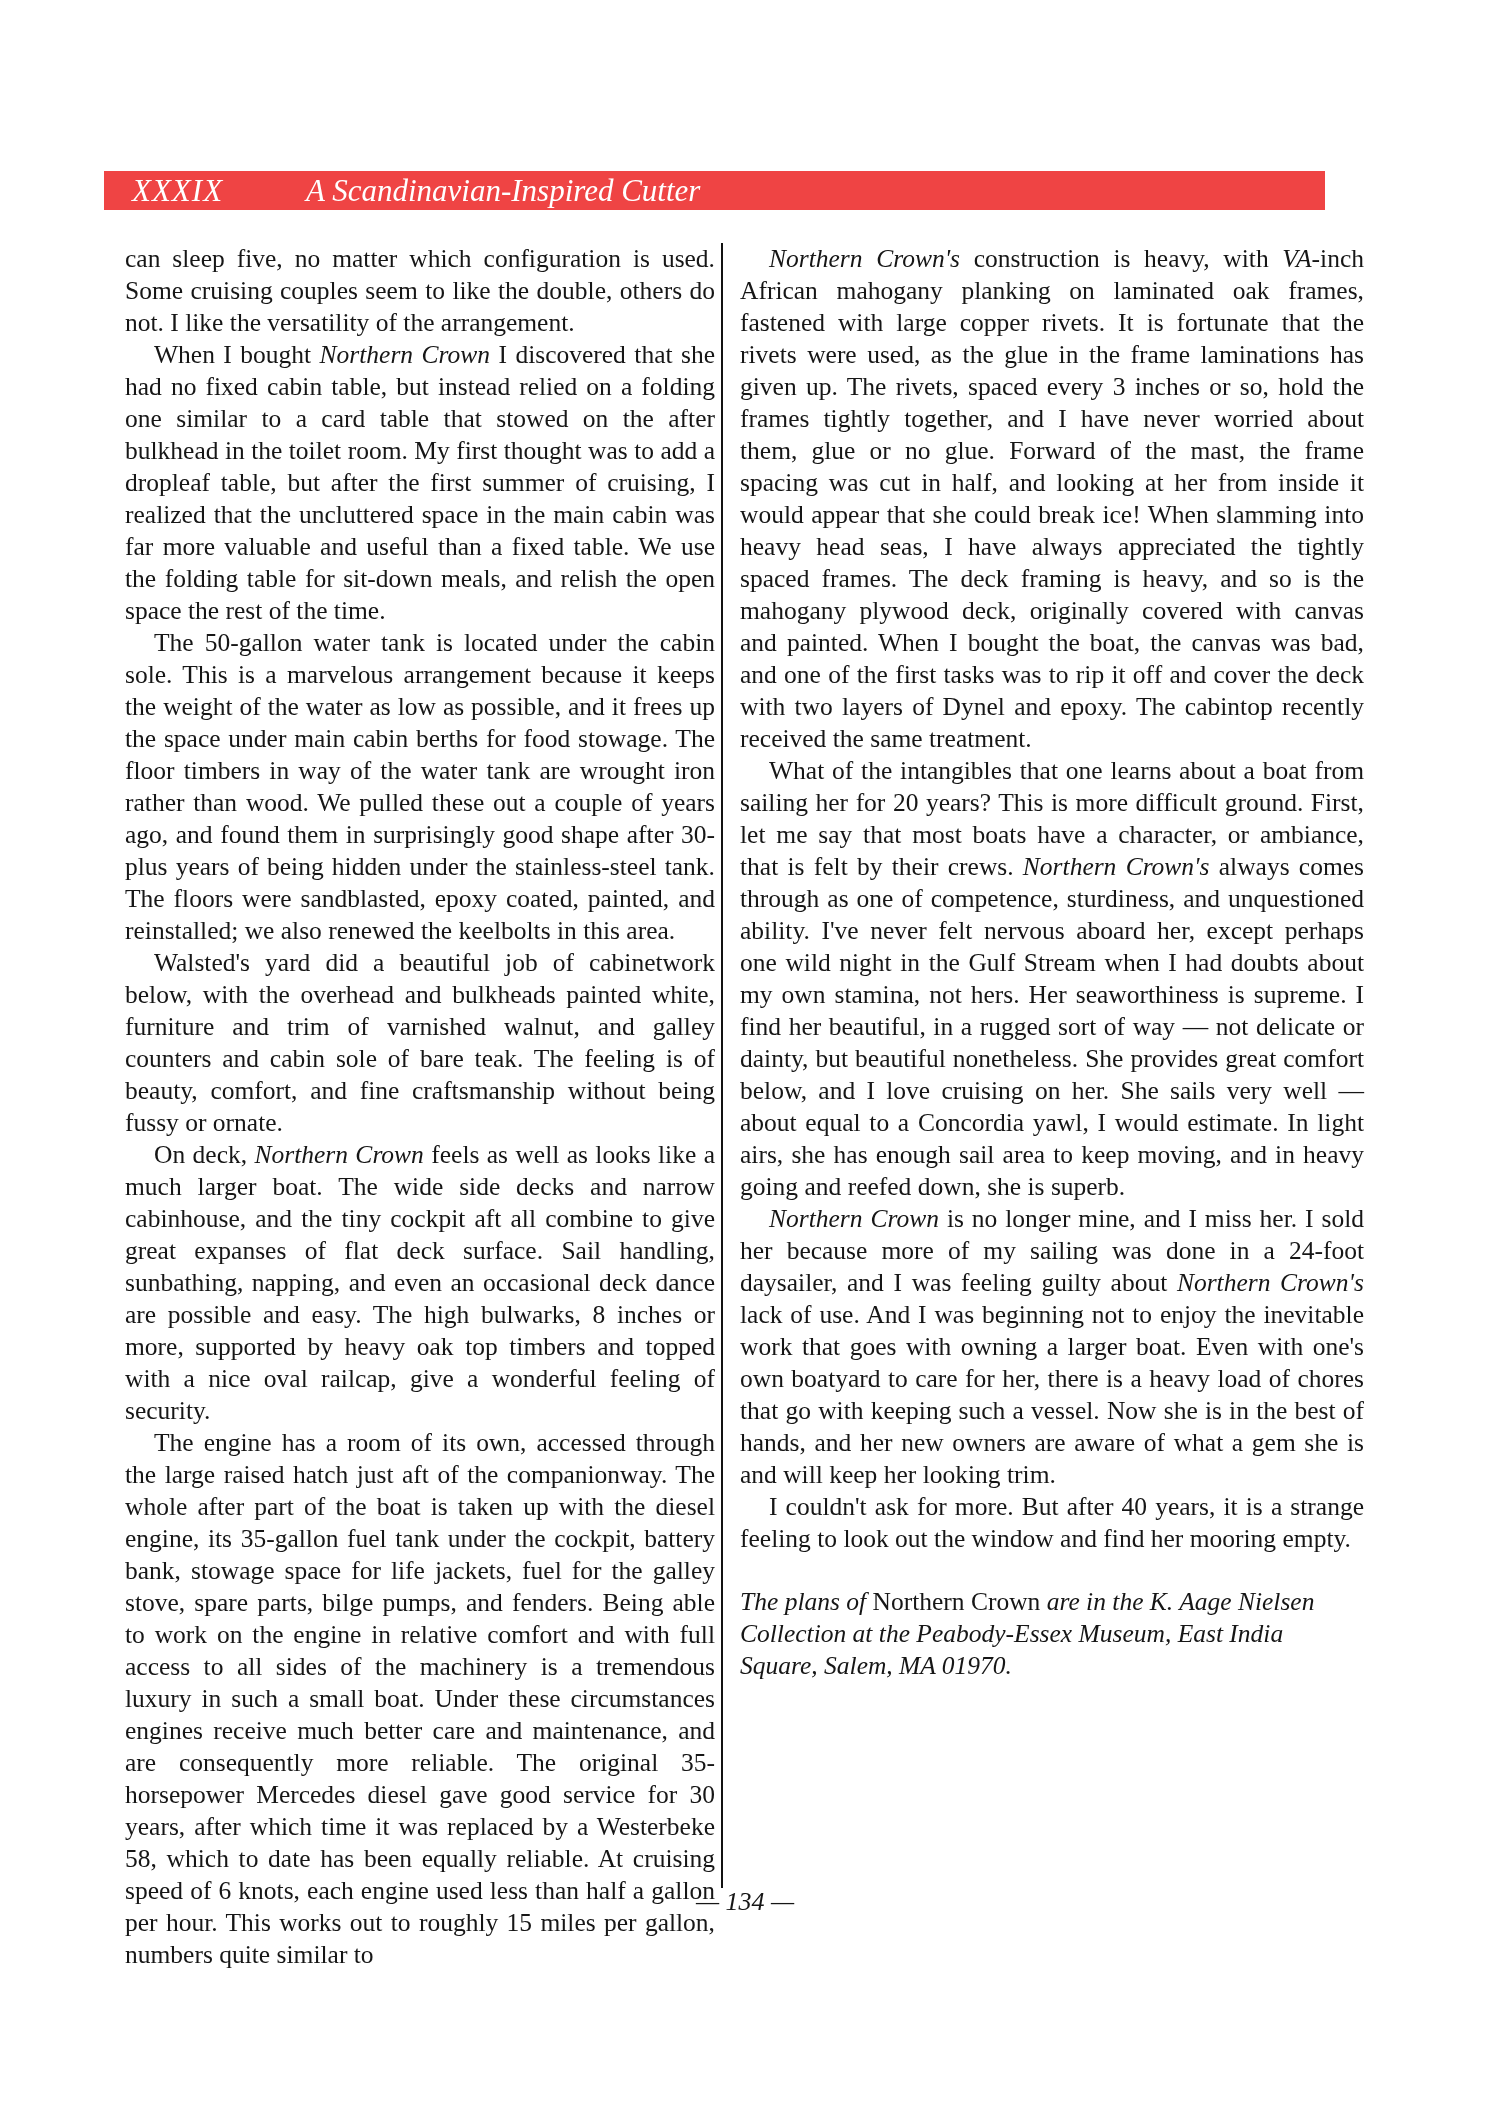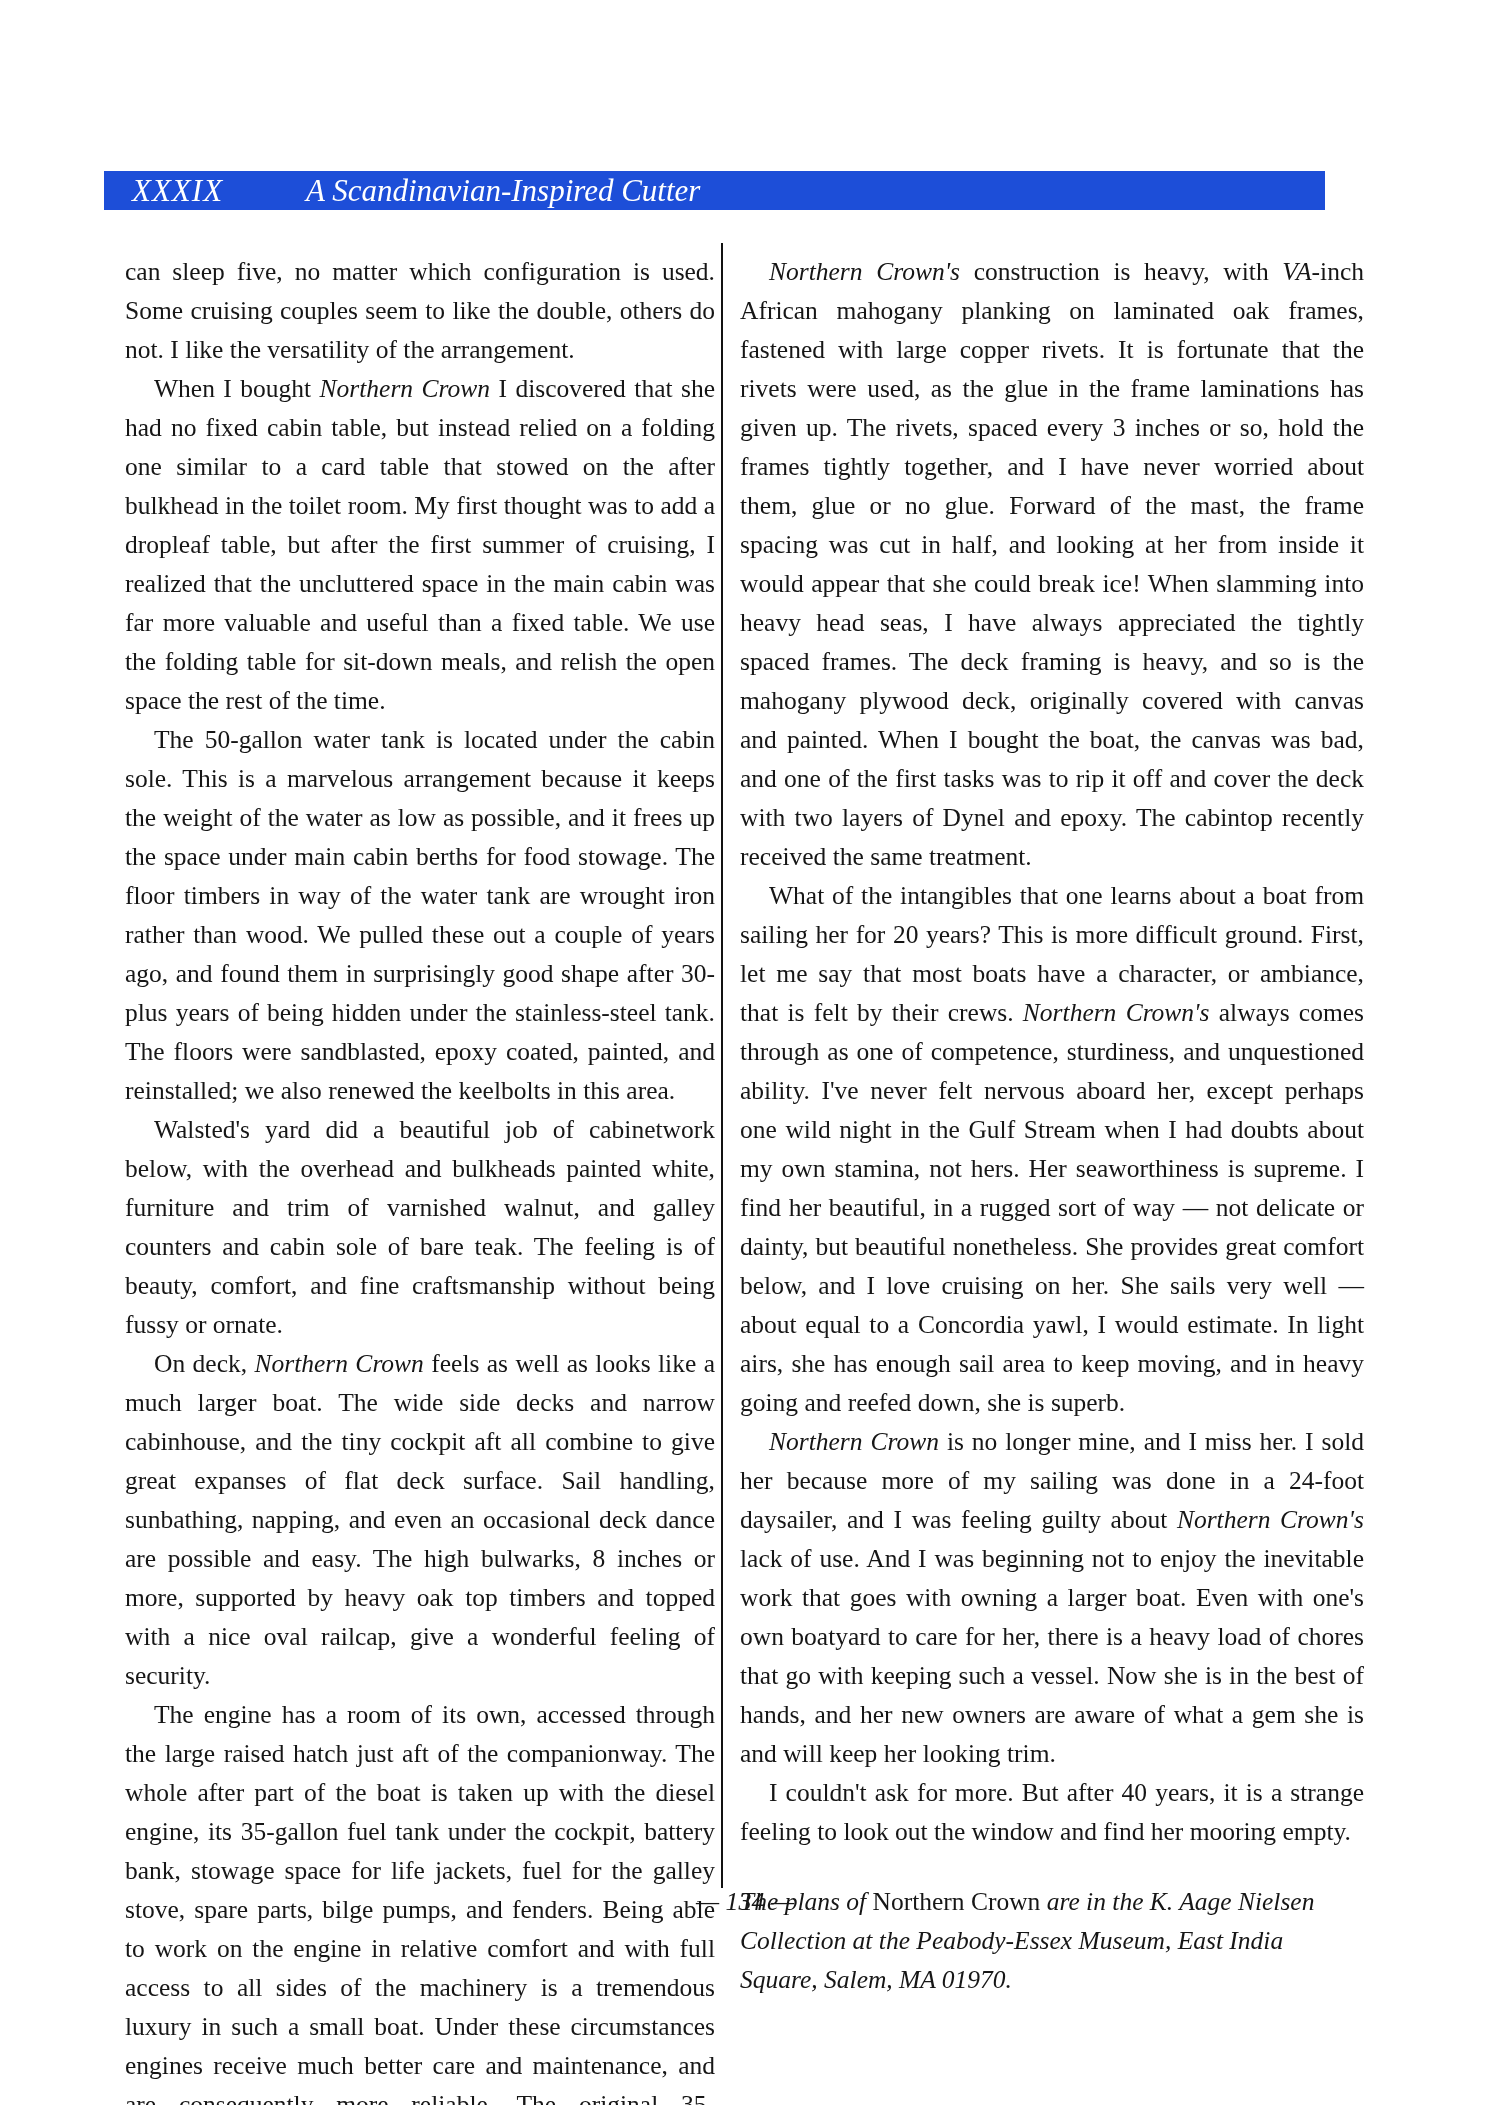--- a/index.html
+++ b/index.html
@@ -12,21 +12,21 @@
     font-family: "Liberation Serif", "DejaVu Serif", serif;
     color: #161616;
     overflow: hidden;
   }
   .header-bar {
     position: absolute;
     left: 104px;
     top: 171px;
     width: 1221px;
     height: 39px;
-    background: #1d4ed8;
+    background: #ef4444;
     display: flex;
     align-items: center;
     color: #ffffff;
     font-style: italic;
   }
   .chapter-number {
     margin-left: 28px;
     font-size: 31px;
     letter-spacing: 1px;
     white-space: nowrap;
@@ -40,23 +40,22 @@
     position: absolute;
     left: 125px;
     top: 243px;
     width: 1240px;
     height: 1645px;
     display: flex;
     align-items: stretch;
   }
   .col { 
     font-size: 25.5px;
-    line-height: 39px;
+    line-height: 32px;
     text-align: justify;
-    margin-top: 9px;
   }
   .col-left { width: 590px; }
   .col-divider {
     width: 2px;
     background: #111111;
     margin-left: 6px;
     flex: none;
   }
   .col-right { width: 624px; margin-left: 17px; }
   .para { margin: 0; padding: 0; }

